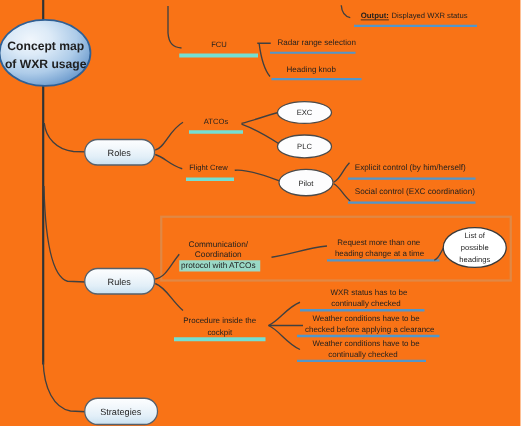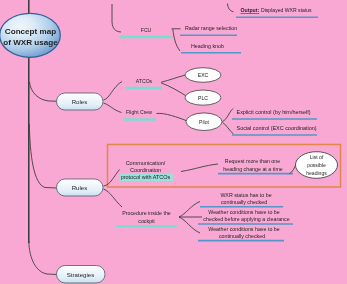--- a/index.html
+++ b/index.html
@@ -1,17 +1,17 @@
 <!DOCTYPE html>
 <html><head>
 <meta charset="utf-8">
 <style>
   html,body{margin:0;padding:0;background:#ffffff;}
   body{width:347px;height:284px;overflow:hidden;font-family:"Liberation Sans",sans-serif;}
-  #map{position:relative;width:347px;height:284px;background:#f9a8d4;}
+  #map{position:relative;width:347px;height:284px;background:#f97316;}
   svg.layer{filter:blur(0.3px);}
   svg.layer{position:absolute;left:0;top:0;width:347px;height:284px;}
   text{font-family:"Liberation Sans",sans-serif;fill:#1f1f1f;}
   .conn{fill:none;stroke:#404040;stroke-width:0.9;}
 </style>
 </head>
 <body>
 
 <div id="map">
 <svg class="layer" viewBox="0 0 347 284">

